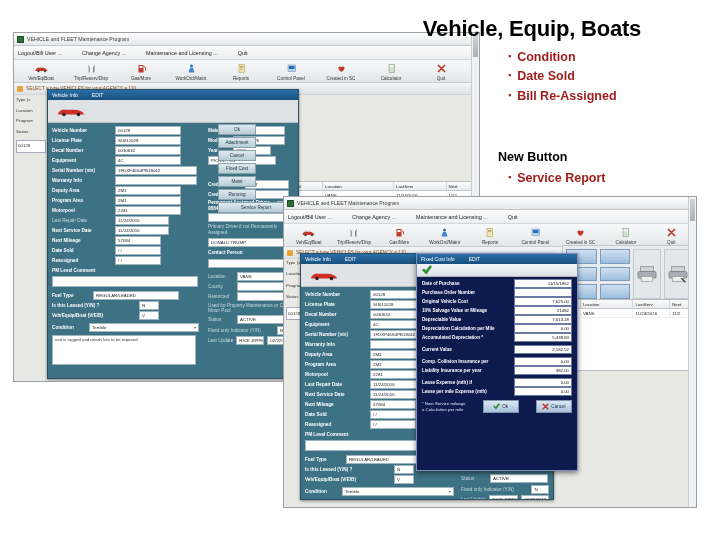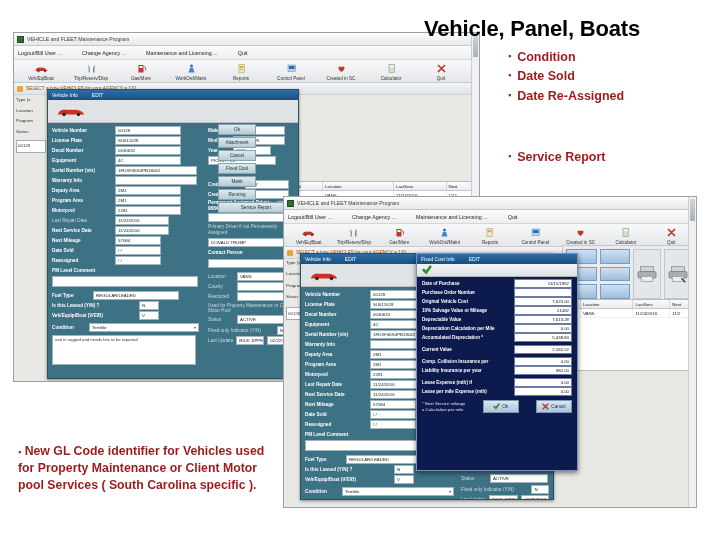--- a/index.html
+++ b/index.html
@@ -860,42 +860,39 @@
           <span>Cancel</span>
         </span>
       </div>
     </div>
 
     <div class="scrollv">
         <b></b>
       </div>
   </div>
 
-  <div class="title-main">Vehicle, Panel, Boats</div>
+  <div class="title-main">Vehicle, Equip, Boats</div>
 
   <div class="calloutA">
     <div class="bullet-row">
       <span class="dot">▪</span>
       <span>Condition</span>
     </div>
     <div class="bullet-row">
       <span class="dot">▪</span>
       <span>Date Sold</span>
     </div>
     <div class="bullet-row">
       <span class="dot">▪</span>
-      <span>Date Re-Assigned</span>
+      <span>Bill Re-Assigned</span>
     </div>
   </div>
 
   <div class="calloutB">
+    <div class="hdr">New Button</div>
     <div class="bullet-row">
       <span class="dot">▪</span>
       <span>Service Report</span>
     </div>
   </div>
 
-  <div class="para2">
-    <span class="dot">▪</span>
-    <span>New GL Code identifier for Vehicles used for Property Maintenance or Client Motor pool Services ( South Carolina specific ).</span>
-  </div>
 
 </div>
 
 </body></html>

